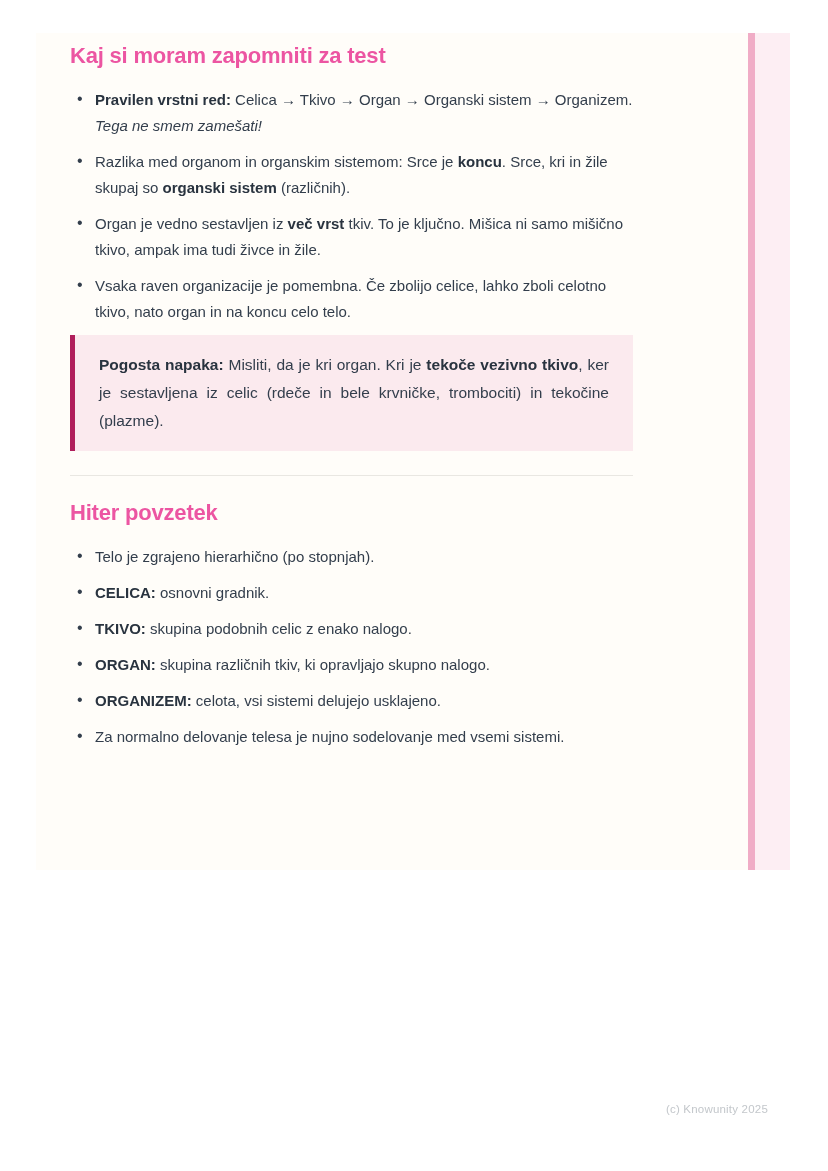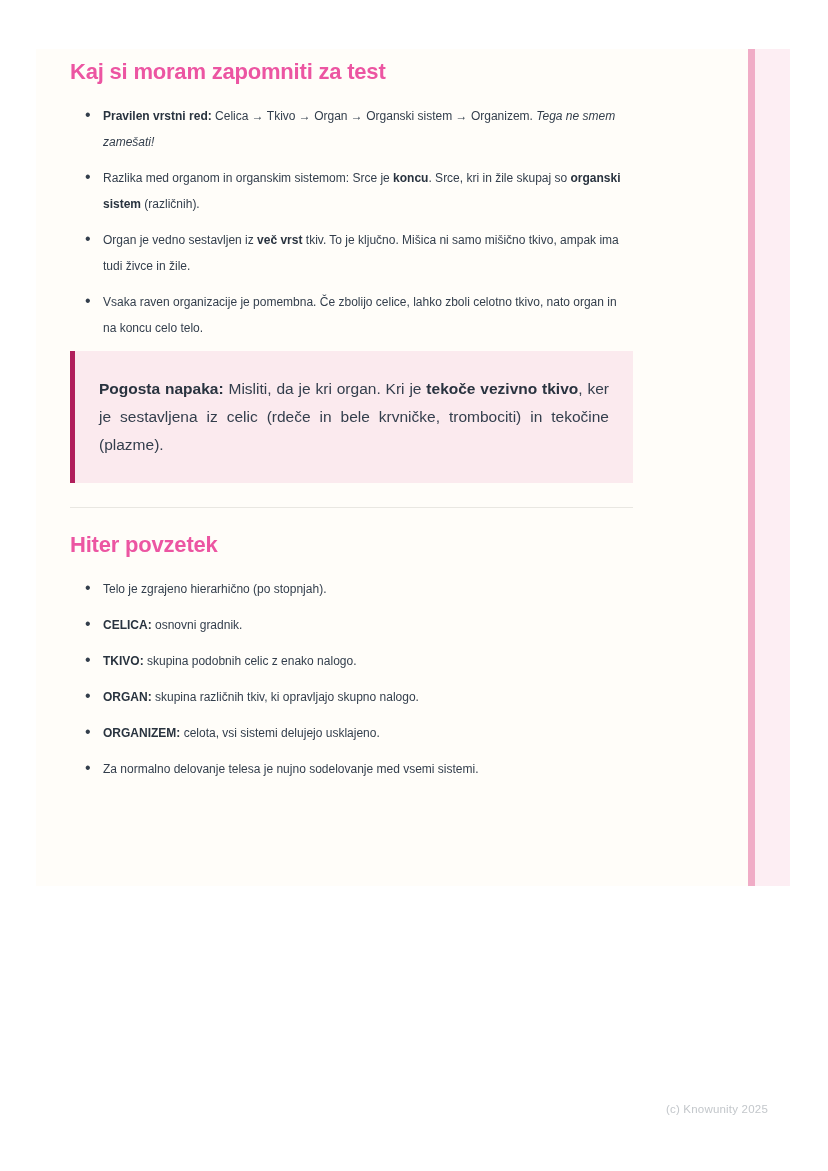--- a/index.html
+++ b/index.html
@@ -12,21 +12,21 @@
     height: 1171px;
     position: relative;
     overflow: hidden;
     font-family: "Liberation Sans", sans-serif;
     color: var(--text, #333e4c);
     -webkit-font-smoothing: antialiased;
   }
   .card {
     position: absolute;
     left: 36px;
-    top: 49px;
+    top: 33px;
     width: 754px;
     height: 837px;
     background: var(--card-bg, #fffdf9);
   }
   .accent-stripe {
     position: absolute;
     top: 0;
     right: 0;
     bottom: 0;
     width: 42px;
@@ -42,44 +42,44 @@
   .heading {
     margin: 0 0 18px 0;
     font-size: 22px;
     line-height: 26px;
     font-weight: 700;
     letter-spacing: -0.2px;
     color: var(--heading-pink, #ec55a2);
   }
   .bullets {
     list-style: none;
-    margin: 8px;
+    margin: 0;
     padding: 0;
-    font-size: 12px;
+    font-size: 15px;
     line-height: 26px;
   }
   .bullets li {
     position: relative;
     padding-left: 25px;
     margin-bottom: 10px;
   }
   .bullets li::before {
     content: "\2022";
     position: absolute;
     left: 7px;
     top: -1px;
     font-size: 16px;
   }
   strong { font-weight: 700; color: #29333f; }
   em { font-style: italic; }
   .callout {
     margin: 6px 0 0 0;
     background: var(--callout-bg, #fbeaee);
     border-left: 5px solid var(--callout-border, #b01e5b);
-    padding: 24px 24px;
+    padding: 16px 24px;
   }
   .callout-text {
     margin: 0;
     font-size: 15.5px;
     line-height: 28px;
     text-align: justify;
   }
   .divider {
     border: none;
     border-top: 1px solid var(--divider, #e9e7e2);

